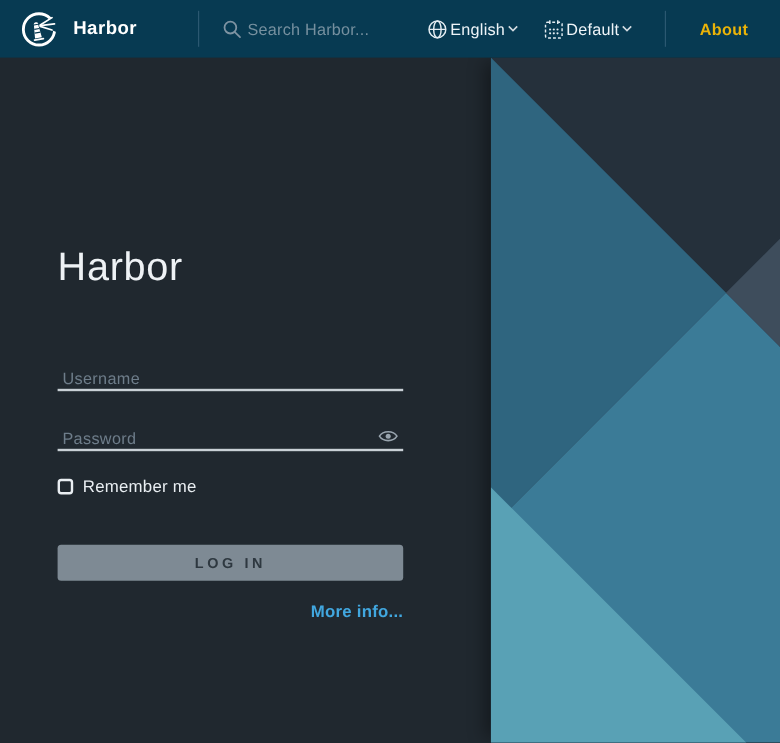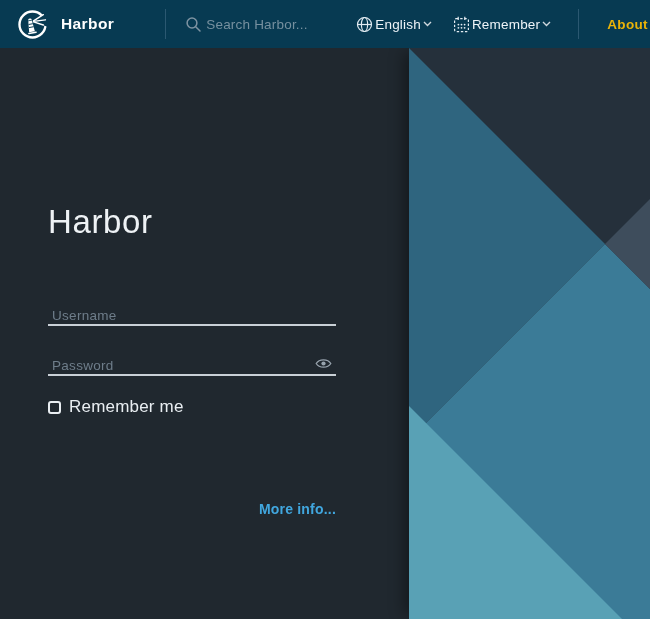--- a/index.html
+++ b/index.html
@@ -71,21 +71,21 @@
     background:none; border:none; padding:0; cursor:pointer;
   }
   .remember-row {
     position:absolute; top:349px; left:0;
     display:flex; align-items:center; cursor:pointer;
   }
   .checkbox-box {
     width:13px; height:13px; border:2px solid #e9eef2;
     border-radius:3px; background:transparent; flex:none;
   }
-  .remember-label { color:#e9eef2; font-size:17px; margin-left:8px; letter-spacing:0.2px; }
+  .remember-label { color:#e9eef2; font-size:14px; margin-left:8px; letter-spacing:0.2px; }
 
   .login-button {
     position:absolute; top:406px; left:0; width:288px; height:30px;
     background:#7e8a94; border:none; border-radius:3px;
     color:#2e3840; font-size:12px; font-weight:700;
     letter-spacing:3px; cursor:pointer;
     font-family:"Liberation Sans", sans-serif;
   }
   .more-info {
     position:absolute; top:453px; right:0;
@@ -164,21 +164,21 @@
           <g fill="#e3ecf2">
             <circle cx="5.4" cy="8.6" r="0.9"></circle>
               <circle cx="8.5" cy="8.6" r="0.9"></circle>
               <circle cx="11.6" cy="8.6" r="0.9"></circle>
             <circle cx="5.4" cy="11.8" r="0.9"></circle>
               <circle cx="8.5" cy="11.8" r="0.9"></circle>
               <circle cx="11.6" cy="11.8" r="0.9"></circle>
           </g>
         </svg>
       </span>
-      <span>Remember</span>
+      <span>Default</span>
       <span>
         <svg width="9" height="6" viewBox="0 0 9 6">
           <path d="M1 1 L4.5 4.4 L8 1" fill="none" stroke="#cfd8de" stroke-width="1.4"></path>
         </svg>
       </span>
     </div>
 
     <span class="v-divider"></span>
     <a class="about-link" href="#">About</a>
   </div>
@@ -200,20 +200,21 @@
             <circle cx="8.5" cy="6.5" r="2.1" fill="#98a4ae"></circle>
           </svg>
         </span>
       </button>
 
       <div class="remember-row">
         <span class="checkbox-box"></span>
         <span class="remember-label">Remember me</span>
       </div>
 
+      <button class="login-button">LOG IN</button>
 
       <a class="more-info" href="#">More info...</a>
     </div>
   </section>
 
   <section class="art-panel">
     <svg viewBox="0 0 241 571" preserveAspectRatio="none">
       <rect x="0" y="0" width="241" height="571" fill="#25303b"></rect>
       <polygon points="0,0 196,196 0,392" fill="#2f657f"></polygon>
       <polygon points="196,196 241,241 241,571 0,571 0,392" fill="#3b7b97"></polygon>

